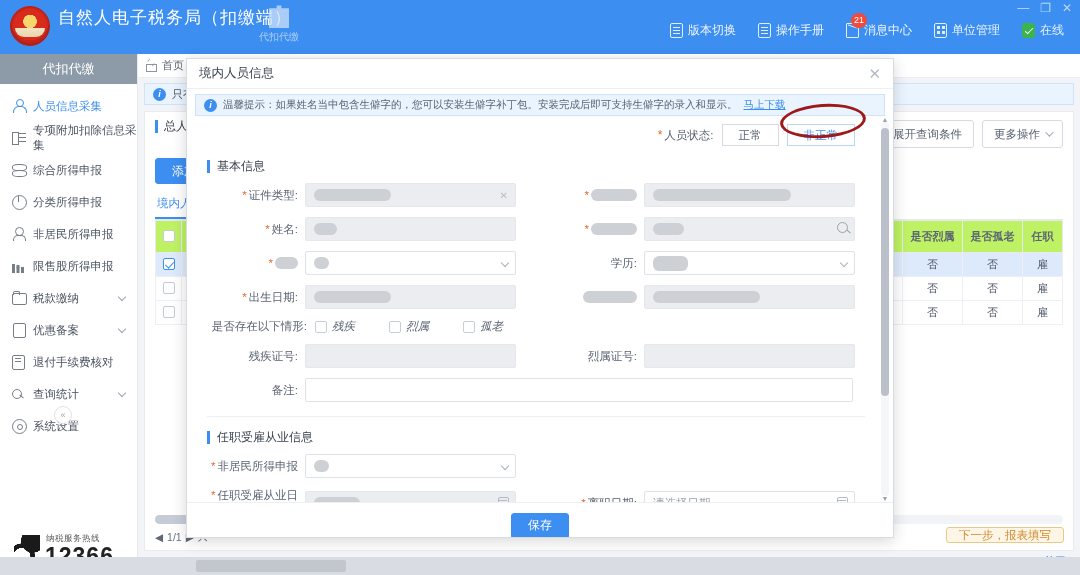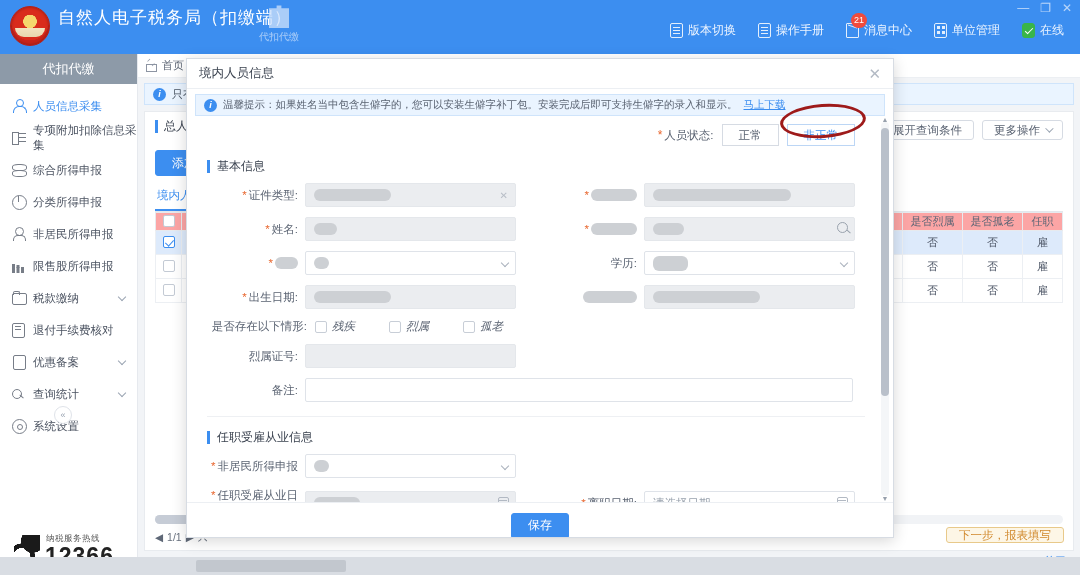--- a/index.html
+++ b/index.html
@@ -130,34 +130,34 @@
   .crumb .sep { color:#c2c8d2; }
 
   .infobar { margin:5px 6px 0; height:22px; background:#eaf4ff; border:1px solid #cfe4fb; display:flex; align-items:center; gap:6px; padding:0 8px; font-size:11px; color:#4a5564; }
   .i-dot { width:13px; height:13px; border-radius:50%; background:#3c8ef0; color:#fff; font-size:9px; line-height:13px; text-align:center; font-style:italic; font-weight:bold; flex:0 0 13px;}
 
   .panel { margin:6px; background:#fff; border:1px solid #e8ebef; height:440px; position:relative; }
   .panel-head { padding:8px 10px 0; display:flex; align-items:flex-start; justify-content:space-between; }
   .sec-title { font-size:12px; color:#3b4350; border-left:3px solid #3c8ef0; padding-left:6px; line-height:13px; }
   .btn-row { display:flex; gap:8px; }
   .btn {
-    height:20px; padding:0 11px; border:1px solid #d6dbe3; background:#fff; border-radius:3px;
+    height:28px; padding:0 11px; border:1px solid #d6dbe3; background:#fff; border-radius:3px;
     font-size:11.5px; color:#5a6372; cursor:pointer; display:flex; align-items:center; gap:5px;
     font-family:"Liberation Sans", sans-serif;
   }
   .btn .cv { width:6px; height:6px; border-right:1.2px solid #9aa4b2; border-bottom:1.2px solid #9aa4b2; transform:rotate(45deg) translateY(-2px); }
   .btn-primary { background:#3c8ef0; border-color:#3c8ef0; color:#fff; height:26px; padding:0 16px; border-radius:3px; font-size:12px; }
 
   .tool-line { padding:10px 10px 0; }
   .tabs { margin:12px 10px 0; border-bottom:1px solid #e3e7ec; display:flex; gap:18px; font-size:11.5px; }
   .tab { padding:0 2px 6px; color:#67707e; cursor:pointer; }
   .tab.active { color:#3c8ef0; border-bottom:2px solid #3c8ef0; }
 
   table.grid { margin:0 10px; width:calc(100% - 20px); border-collapse:collapse; font-size:11px; table-layout:fixed; }
-  table.grid th { background:#fca5a5; color:#5c6575; font-weight:normal; height:18px; border:1px solid #e7eaee; }
+  table.grid th { background:#bef264; color:#5c6575; font-weight:bold; height:32px; border:1px solid #e7eaee; }
   table.grid td { height:24px; border:1px solid #eceff3; text-align:center; color:#4e5767; }
   table.grid tr.sel td { background:#ddeafb; }
   .cbx { width:12px; height:12px; border:1px solid #c3cad4; background:#fff; display:inline-block; border-radius:2px; position:relative; cursor:pointer;}
   .cbx.on { background:#fff; border-color:#3c8ef0; }
   .cbx.on::after{content:""; position:absolute; left:3px; top:1px; width:4px; height:7px; border-right:1.6px solid #3c8ef0; border-bottom:1.6px solid #3c8ef0; transform:rotate(42deg);}
 
   .hscroll { position:absolute; left:10px; right:10px; bottom:26px; height:9px; background:#f1f3f6; border-radius:5px; }
   .hscroll .thumb { position:absolute; left:0; top:0; width:52%; height:9px; background:#c6ccd6; border-radius:5px; }
   .pager { position:absolute; left:10px; bottom:6px; font-size:10.5px; color:#67707e; display:flex; align-items:center; gap:4px; }
   .pager .ar { cursor:pointer; color:#5f6877; }
@@ -306,27 +306,27 @@
       <div class="side-item">
         <span class="sic chart"></span>
         <span>限售股所得申报</span>
       </div>
       <div class="side-item">
         <span class="sic folder"></span>
         <span>税款缴纳</span>
         <span class="side-caret"></span>
       </div>
       <div class="side-item">
-        <span class="sic form"></span>
-        <span>退付手续费核对</span>
-      </div>
-      <div class="side-item">
         <span class="sic page"></span>
         <span>优惠备案</span>
         <span class="side-caret"></span>
+      </div>
+      <div class="side-item">
+        <span class="sic form"></span>
+        <span>退付手续费核对</span>
       </div>
       <div class="side-item">
         <span class="sic search2"></span>
         <span>查询统计</span>
         <span class="side-caret"></span>
       </div>
       <div class="side-item">
         <span class="sic gear"></span>
         <span>系统设置</span>
       </div>
@@ -569,20 +569,26 @@
           <span>烈属</span>
         </label>
         <label class="chk">
           <span class="bx"></span>
           <span>孤老</span>
         </label>
       </div>
 
       <div class="frow">
         <div class="fcell">
+          <div class="flabel"><span>残疾证号:</span></div>
+          <div class="fctl">
+            <div class="inp plain"></div>
+          </div>
+        </div>
+        <div class="fcell">
           <div class="flabel"><span>烈属证号:</span></div>
           <div class="fctl">
             <div class="inp plain"></div>
           </div>
         </div>
       </div>
 
       <div class="frow">
         <div class="fcell" style="width:100%">
           <div class="flabel"><span>备注:</span></div>

